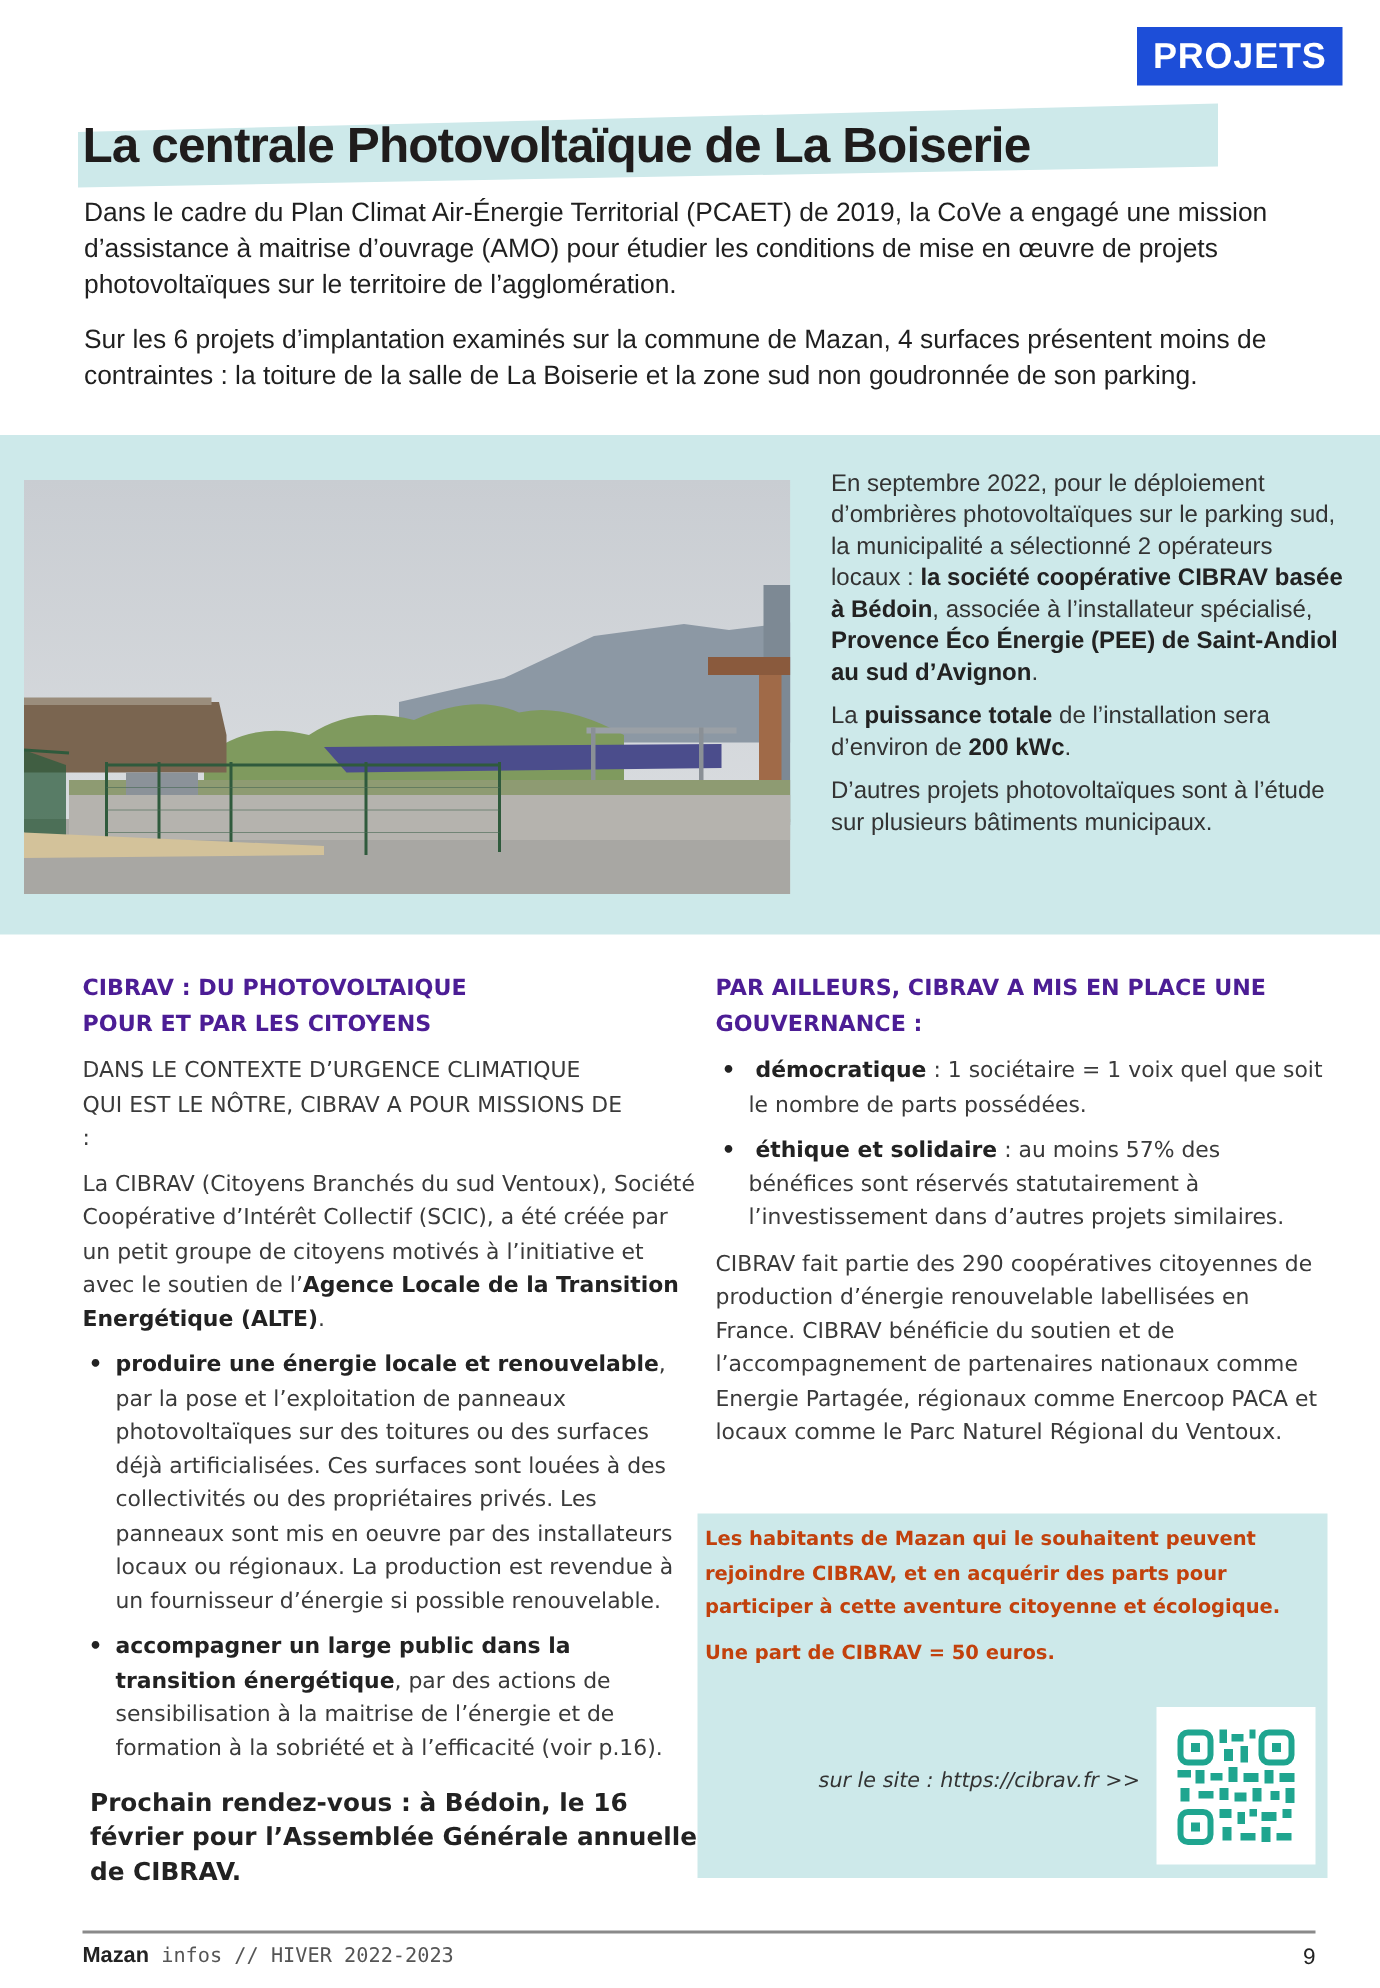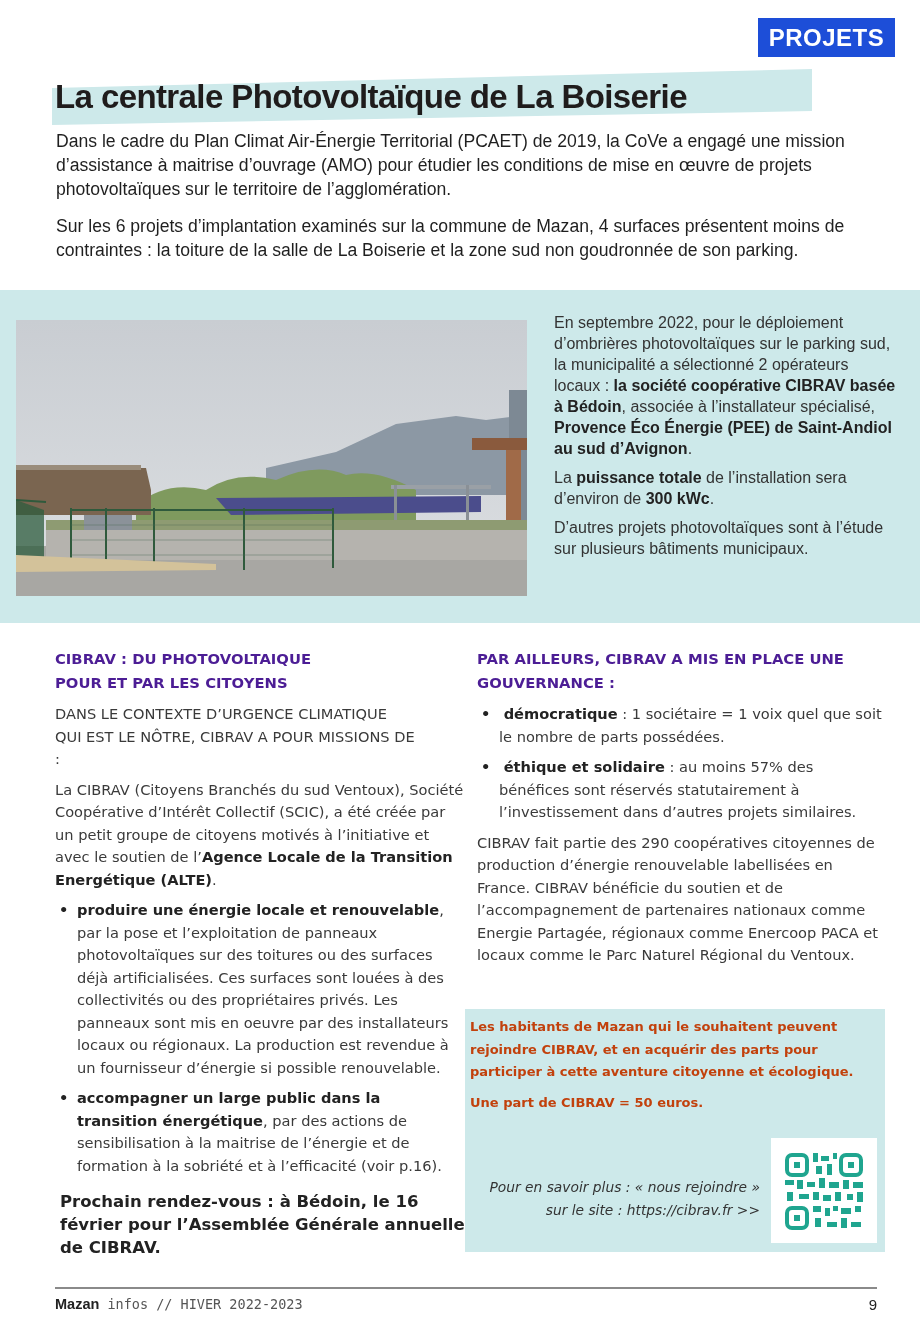--- a/index.html
+++ b/index.html
@@ -153,21 +153,21 @@
 
     <path d="M0,235 L200,244 L200,250 L0,252 Z" fill="#d3c29a"></path>
   </svg>
 </div>
 
 <div class="abs panel-text">
   <p>
     <span>En septembre 2022, pour le déploiement d’ombrières photovoltaïques sur le parking sud, la municipalité a sélectionné 2 opérateurs locaux : </span><b>la société coopérative CIBRAV basée à Bédoin</b><span>, associée à l’installateur spécialisé, </span><b>Provence Éco Énergie (PEE) de Saint-Andiol au sud d’Avignon</b><span>.</span>
   </p>
   <p>
-    <span>La </span><b>puissance totale</b><span> de l’installation sera d’environ de </span><b>300 kWc</b><span>.</span>
+    <span>La </span><b>puissance totale</b><span> de l’installation sera d’environ de </span><b>200 kWc</b><span>.</span>
   </p>
   <p>D’autres projets photovoltaïques sont à l’étude sur plusieurs bâtiments municipaux.</p>
 </div>
 
 <div class="abs col left-col">
   <h3 style="width:270px;">CIBRAV : DU PHOTOVOLTAIQUE POUR ET PAR LES CITOYENS</h3>
   <p style="width:360px;">DANS LE CONTEXTE D’URGENCE CLIMATIQUE QUI EST LE NÔTRE, CIBRAV A POUR MISSIONS DE :</p>
   <p>
     <span>La CIBRAV (Citoyens Branchés du sud Ventoux), Société Coopérative d’Intérêt Collectif (SCIC), a été créée par un petit groupe de citoyens motivés à l’initiative et avec le soutien de l’</span><b>Agence Locale de la Transition Energétique (ALTE)</b><span>.</span>
   </p>
@@ -199,21 +199,20 @@
   </ul>
   <p>CIBRAV fait partie des 290 coopératives citoyennes de production d’énergie renouvelable labellisées en France. CIBRAV bénéficie du soutien et de l’accompagnement de partenaires nationaux comme Energie Partagée, régionaux comme Enercoop PACA et locaux comme le Parc Naturel Régional du Ventoux.</p>
 </div>
 
 <div class="abs cta-box"></div>
 <div class="abs cta-text">
   <p>Les habitants de Mazan qui le souhaitent peuvent rejoindre CIBRAV, et en acquérir des parts pour participer à cette aventure citoyenne et écologique.</p>
   <p>Une part de CIBRAV = 50 euros.</p>
 </div>
 <div class="abs more">
-  <div>Pour en savoir plus : « nous rejoindre »</div>
   <div>sur le site : https://cibrav.fr &gt;&gt;</div>
 </div>
 <div class="abs qr-box" aria-label="qr-code-cibrav">
   <svg width="106" height="105" viewBox="0 0 106 105">
     <g fill="none" stroke="#1fa58f" stroke-width="4">
       <rect x="16" y="17" width="20" height="20" rx="5"></rect>
       <rect x="70" y="17" width="20" height="20" rx="5"></rect>
       <rect x="16" y="70" width="20" height="20" rx="5"></rect>
     </g>
     <g fill="#1fa58f">

